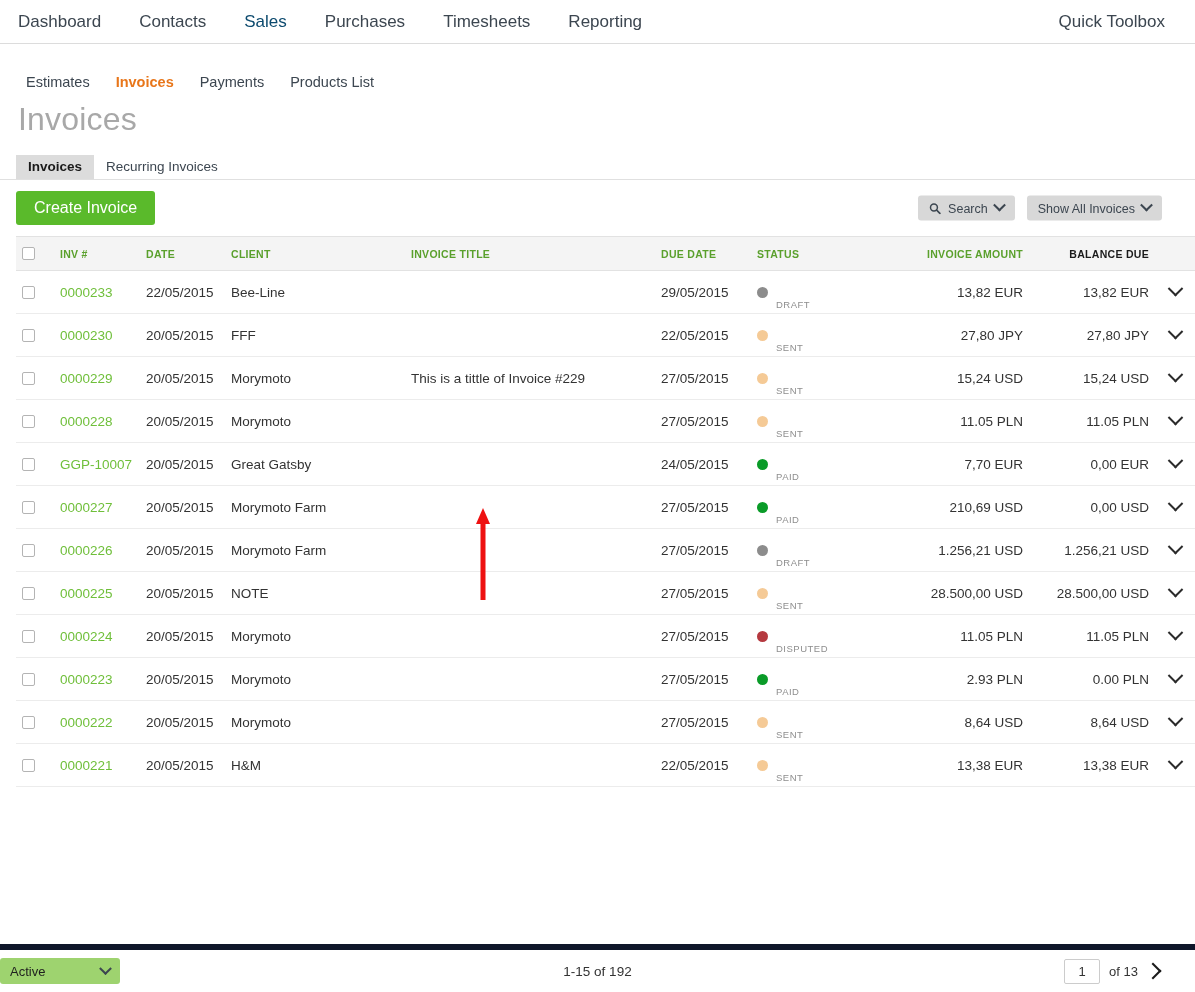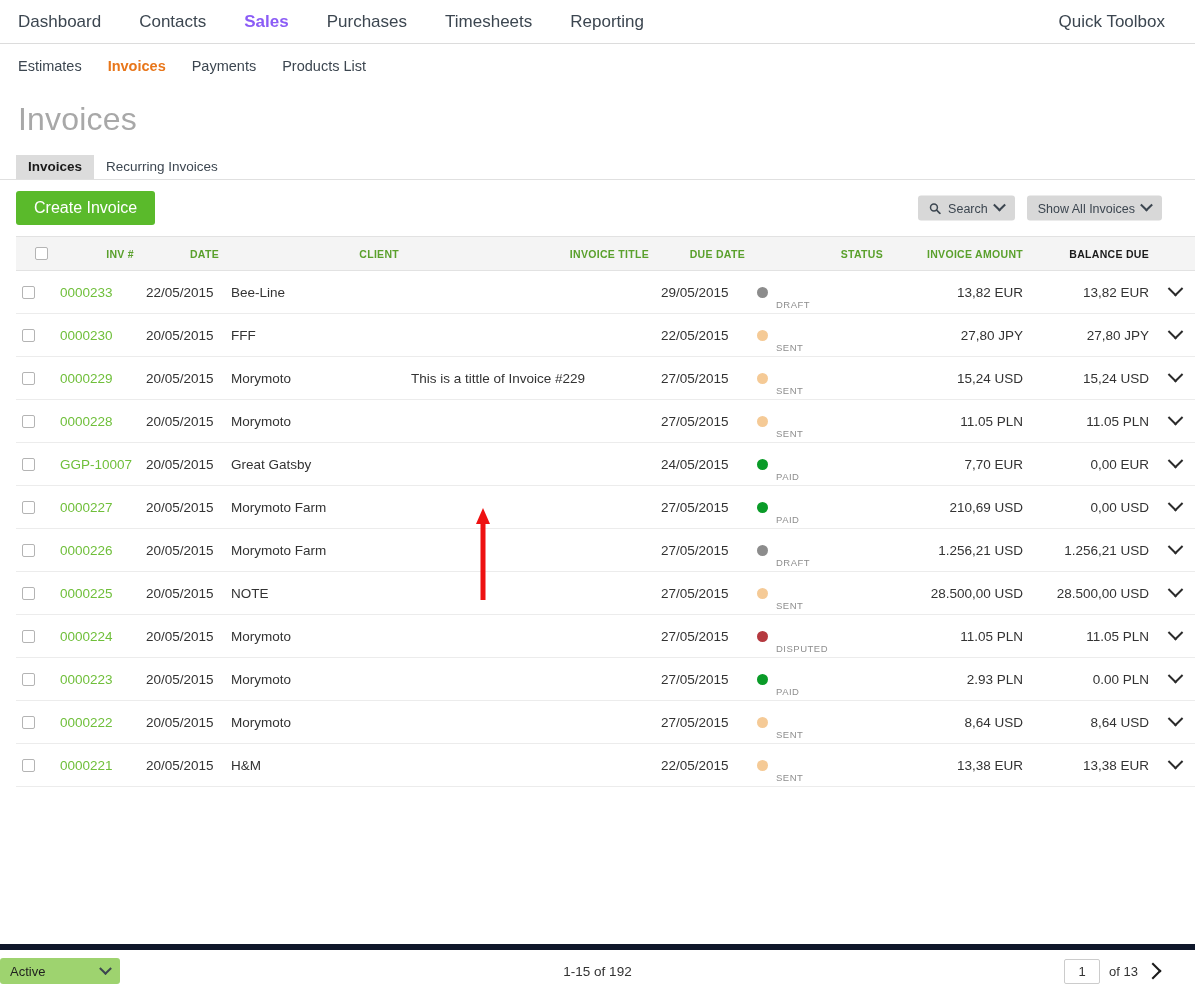--- a/index.html
+++ b/index.html
@@ -22,38 +22,38 @@
     padding-left: 18px;
   }
   .topnav-item {
     font-size: 17px;
     color: #3c4650;
     margin-right: 38px;
     line-height: 1;
     white-space: nowrap;
     cursor: pointer;
   }
-  .topnav-item.active { color: #8b5cf6; font-weight: bold; }
+  .topnav-item.active { color: #0c4a6e; font-weight: normal; }
   .topnav-right {
     position: absolute;
     right: 30px;
     top: 50%;
     transform: translateY(-50%);
     font-size: 17px;
     color: #3c4650;
     white-space: nowrap;
     cursor: pointer;
   }
 
   
   .subnav {
     height: 45px;
     display: flex;
-    align-items: center;
-    padding-left: 18px;
+    align-items: flex-end;
+    padding-left: 26px;
   }
   .subnav-item {
     font-size: 14.5px;
     color: #3c4650;
     margin-right: 26px;
     line-height: 1;
     white-space: nowrap;
     cursor: pointer;
   }
   .subnav-item.active { color: #e8761a; font-weight: bold; }
@@ -144,21 +144,21 @@
   table.grid { width: 100%; border-collapse: collapse; table-layout: fixed; }
   table.grid thead th {
     background: #f4f4f4;
     border-top: 1px solid #e2e2e2;
     border-bottom: 1px solid #e2e2e2;
     height: 34px;
     font-size: 10.5px;
     font-weight: bold;
     letter-spacing: 0.3px;
     color: #5aa02c;
-    text-align: right;
+    text-align: left;
     padding: 0 6px;
     vertical-align: middle;
     cursor: pointer;
     white-space: nowrap;
   }
   table.grid thead th.dark { color: #1a1a1a; }
   table.grid thead th.r { text-align: right; }
   table.grid tbody td {
     border-bottom: 1px solid #ececec;
     height: 43px;

